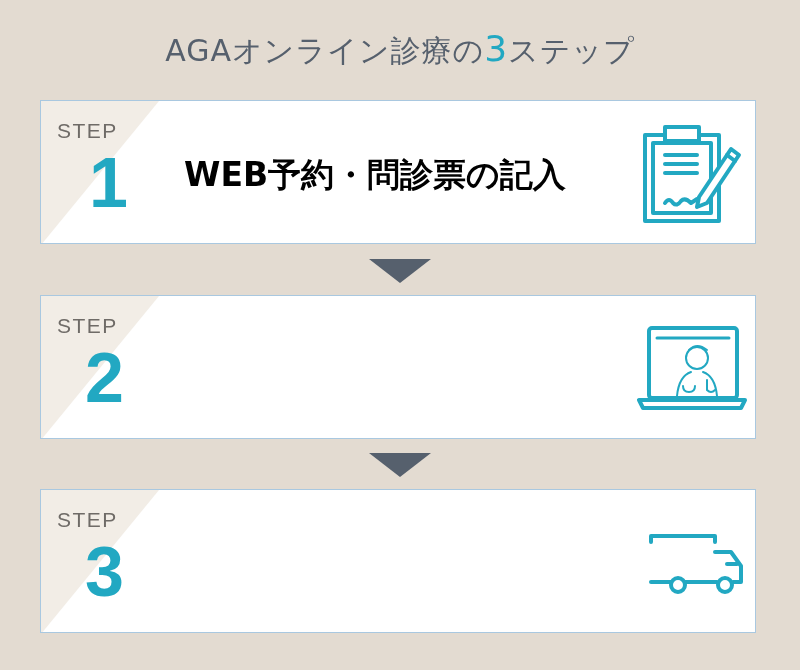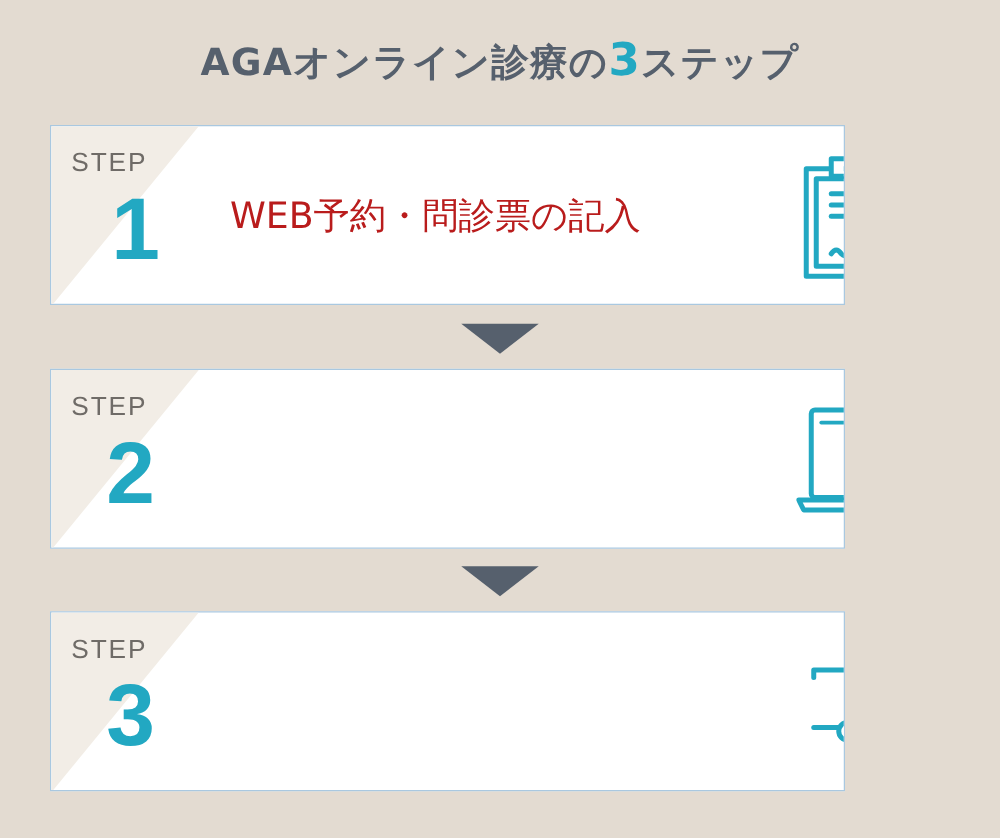--- a/index.html
+++ b/index.html
@@ -2,41 +2,41 @@
 <html><head>
 <meta charset="utf-8">
 <style>
   html, body { margin:0; padding:0; }
   body {
     width:800px; height:670px; background:#e3dbd1; position:relative; overflow:hidden;
     font-family:"DejaVu Sans", sans-serif;
   }
   .title {
     position:absolute; left:0; top:28px; width:800px; text-align:center;
-    font-size:30px; font-weight:bold; color:#56606d; letter-spacing:1px;
+    font-size:30px; font-weight:normal; color:#56606d; letter-spacing:1px;
   }
   .title .num { color:#22a8c2; font-size:36px; }
   .card {
-    position:absolute; left:40px; width:636px; height:144px;
+    position:absolute; left:40px; width:716px; height:144px;
     background:#ffffff; border:1.5px solid #a9c8e0; box-sizing:border-box; overflow:hidden;
   }
   .card .diag {
     position:absolute; left:0; top:0; width:0; height:0;
     border-top:144px solid #f2ede6; border-right:118px solid transparent;
   }
   .step-label {
     position:absolute; left:16px; top:18px; font-size:21px; color:#6f6b67;
     letter-spacing:1.5px; font-family:"Liberation Sans", sans-serif;
   }
   .step-num {
     position:absolute; left:44px; top:42px; font-size:70px; font-weight:bold; color:#22a8c2;
     font-family:"Liberation Sans", sans-serif; line-height:80px;
   }
   .step-text {
-    position:absolute; left:143px; top:52px; font-size:29px; font-weight:normal; color:#b91c1c;
+    position:absolute; left:143px; top:52px; font-size:33px; font-weight:bold; color:#000000;
     white-space:nowrap; z-index:2;
   }
   .icon { position:absolute; z-index:1; }
   .arrow {
     position:absolute; left:369px; width:0; height:0;
     border-left:31px solid transparent; border-right:31px solid transparent;
     border-top:24px solid #56606d;
   }
 </style>
 </head>

